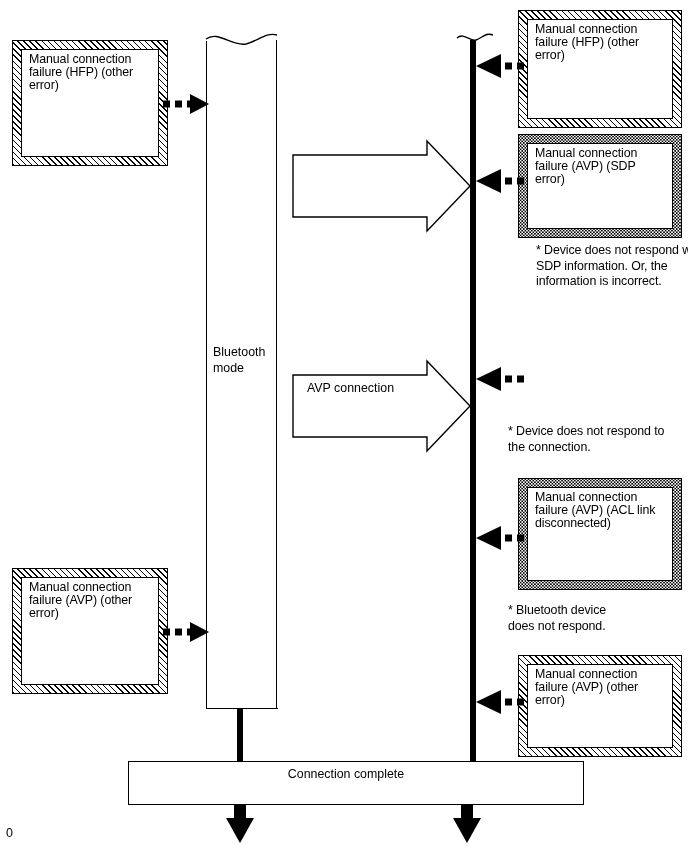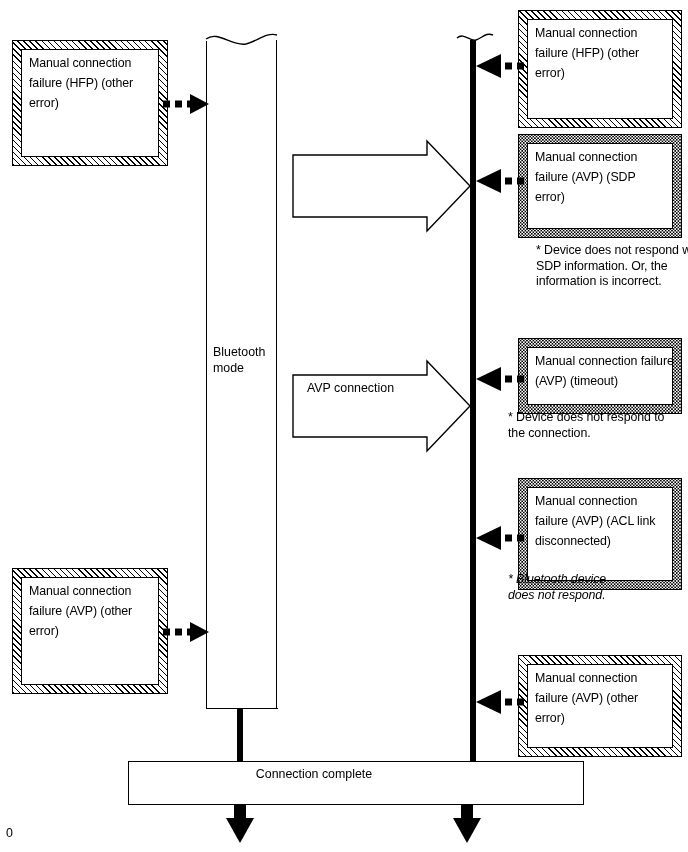--- a/index.html
+++ b/index.html
@@ -28,21 +28,21 @@
     border:1.4px solid #000;
     background:#fff;
     box-sizing:border-box;
   }
   .nbox .txt{
     position:absolute;
     left:16px;
     right:6px;
     top:12px;
     font-size:12.4px;
-    line-height:20px;
+    line-height:13px;
     white-space:pre-line;
     letter-spacing:-0.1px;
   }
   
   .hatch{
     background:
       repeating-linear-gradient(
         45deg,
         #000 0px, #000 1.1px,
         #fff 1.1px, #fff 4.3px
@@ -161,35 +161,30 @@
   <div class="nbox dotty" style="left:518px;top:134px;width:164px;height:104px;">
     <div class="frame"></div>
     <div class="txt">Manual connection
 failure (AVP) (SDP
 error)</div>
   </div>
   <div class="note" style="left:536px;top:243px;width:180px;">* Device does not respond with
 SDP information. Or, the
 information is incorrect.</div>
 
-  <div class="nbox dotty" style="left:518px;top:338px;width:164px;height:76px;">
-    <div class="frame"></div>
-    <div class="txt">Manual connection failure
-(AVP) (timeout)</div>
-  </div>
-  <div class="note" style="left:508px;top:410px;width:180px;">* Device does not respond to
+  <div class="note" style="left:508px;top:424px;width:180px;">* Device does not respond to
 the connection.</div>
 
   <div class="nbox dotty" style="left:518px;top:478px;width:164px;height:112px;">
     <div class="frame"></div>
     <div class="txt">Manual connection
 failure (AVP) (ACL link
 disconnected)</div>
   </div>
-  <div class="note" style="left:508px;top:572px;width:180px;font-style:italic;">* Bluetooth device
+  <div class="note" style="left:508px;top:603px;width:180px;">* Bluetooth device
 does not respond.</div>
 
   <div class="nbox hatch" style="left:518px;top:655px;width:164px;height:102px;">
     <div class="frame"></div>
     <div class="txt">Manual connection
 failure (AVP) (other
 error)</div>
   </div>
 
   <svg class="ovl">
@@ -209,21 +204,21 @@
       <line x1="524" y1="538" x2="500" y2="538" stroke="#000" stroke-width="7" stroke-dasharray="7,5"></line>
       <polygon points="501,526 501,550 476,538" fill="#000"></polygon>
     </g>
     <g>
       <line x1="524" y1="702" x2="500" y2="702" stroke="#000" stroke-width="7" stroke-dasharray="7,5"></line>
       <polygon points="501,690 501,714 476,702" fill="#000"></polygon>
     </g>
   </svg>
 
   <div class="plain" style="left:128px;top:761px;width:456px;height:44px;"></div>
-  <div class="centerlbl" style="left:128px;top:767px;width:372px;">Connection complete</div>
+  <div class="centerlbl" style="left:128px;top:767px;width:372px;padding-left:32px;">Connection complete</div>
 
   <svg class="ovl">
     <g>
       <rect x="234" y="805" width="12" height="16" fill="#000"></rect>
       <polygon points="226,818 254,818 240,843" fill="#000"></polygon>
     </g>
     <g>
       <rect x="461" y="805" width="12" height="16" fill="#000"></rect>
       <polygon points="453,818 481,818 467,843" fill="#000"></polygon>
     </g>

